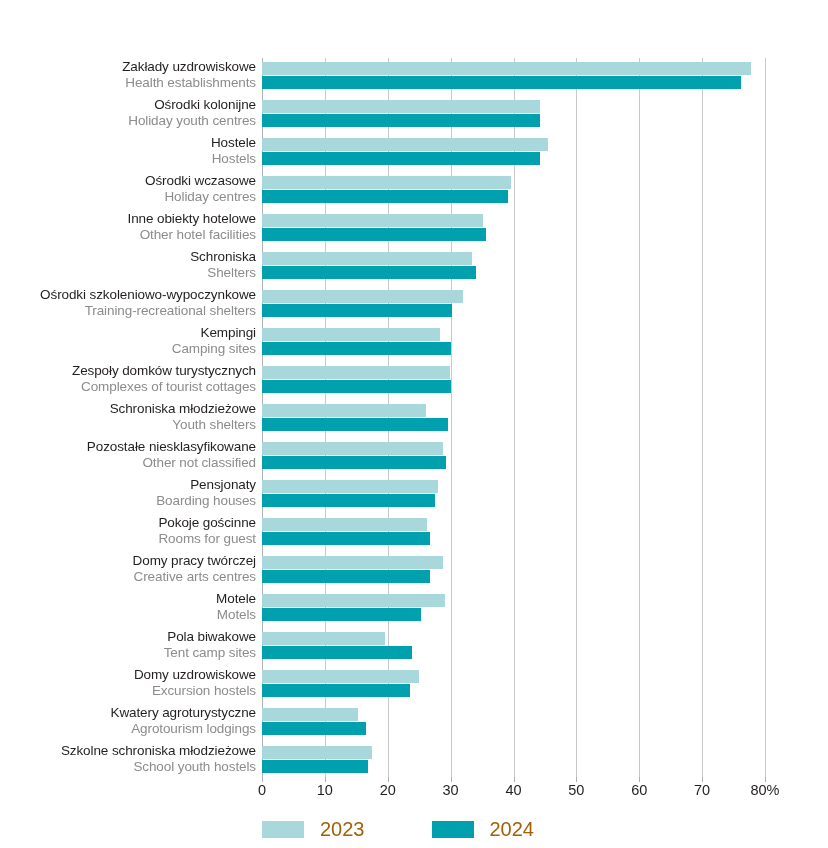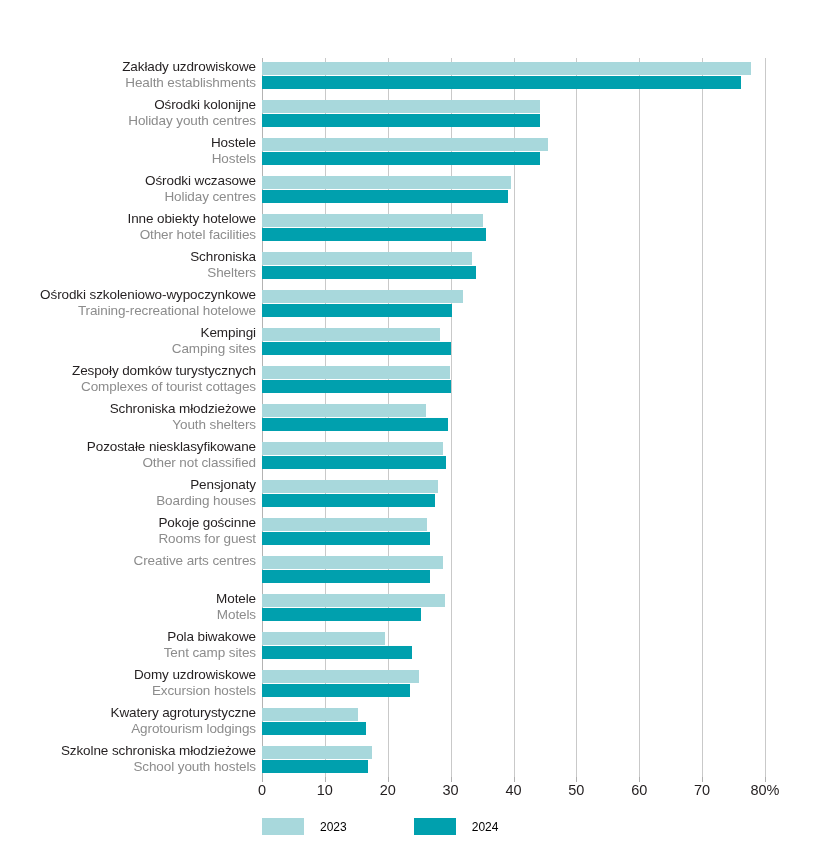--- a/index.html
+++ b/index.html
@@ -148,22 +148,22 @@
     margin-left: 67px;
   }
   .legend-swatch {
     width: 42px;
     height: 17px;
   }
   .legend-swatch.sw-2023 { background: #a8d8dc; }
   .legend-swatch.sw-2024 { background: #00a0ae; }
   .legend-text {
     margin-left: 16px;
-    font-size: 12px;
-    color: #000000;
+    font-size: 20px;
+    color: #a16207;
   }
 </style>
 </head>
 <body>
 
 <div id="chart-root">
 
   <div class="plot">
     <div class="gridlines" id="gridlines">
         <div class="gridline axis-zero" style="left: 0px;"></div>
@@ -246,21 +246,21 @@
           <span class="label-en">Shelters</span>
         </div>
         <div class="bars">
           <div class="bar bar-2023" title="2023: 33.4%" style="width: 210.002px; background: rgb(168, 216, 220);"></div>
           <div class="bar bar-2024" title="2024: 34%" style="width: 213.775px; background: rgb(0, 160, 174);"></div>
         </div>
       </div>
       <div class="row">
         <div class="row-labels">
           <span class="label-pl">Ośrodki szkoleniowo-wypoczynkowe</span>
-          <span class="label-en">Training-recreational hotelowe</span>
+          <span class="label-en">Training-recreational shelters</span>
         </div>
         <div class="bars">
           <div class="bar bar-2023" title="2023: 32%" style="width: 201.2px; background: rgb(168, 216, 220);"></div>
           <div class="bar bar-2024" title="2024: 30.2%" style="width: 189.882px; background: rgb(0, 160, 174);"></div>
         </div>
       </div>
       <div class="row">
         <div class="row-labels">
           <span class="label-pl">Kempingi</span>
           <span class="label-en">Camping sites</span>
@@ -315,20 +315,21 @@
           <span class="label-pl">Pokoje gościnne</span>
           <span class="label-en">Rooms for guest</span>
         </div>
         <div class="bars">
           <div class="bar bar-2023" title="2023: 26.2%" style="width: 164.732px; background: rgb(168, 216, 220);"></div>
           <div class="bar bar-2024" title="2024: 26.7%" style="width: 167.876px; background: rgb(0, 160, 174);"></div>
         </div>
       </div>
       <div class="row">
         <div class="row-labels">
+          <span class="label-pl">Domy pracy twórczej</span>
           <span class="label-en">Creative arts centres</span>
         </div>
         <div class="bars">
           <div class="bar bar-2023" title="2023: 28.8%" style="width: 181.08px; background: rgb(168, 216, 220);"></div>
           <div class="bar bar-2024" title="2024: 26.7%" style="width: 167.876px; background: rgb(0, 160, 174);"></div>
         </div>
       </div>
       <div class="row">
         <div class="row-labels">
           <span class="label-pl">Motele</span>

